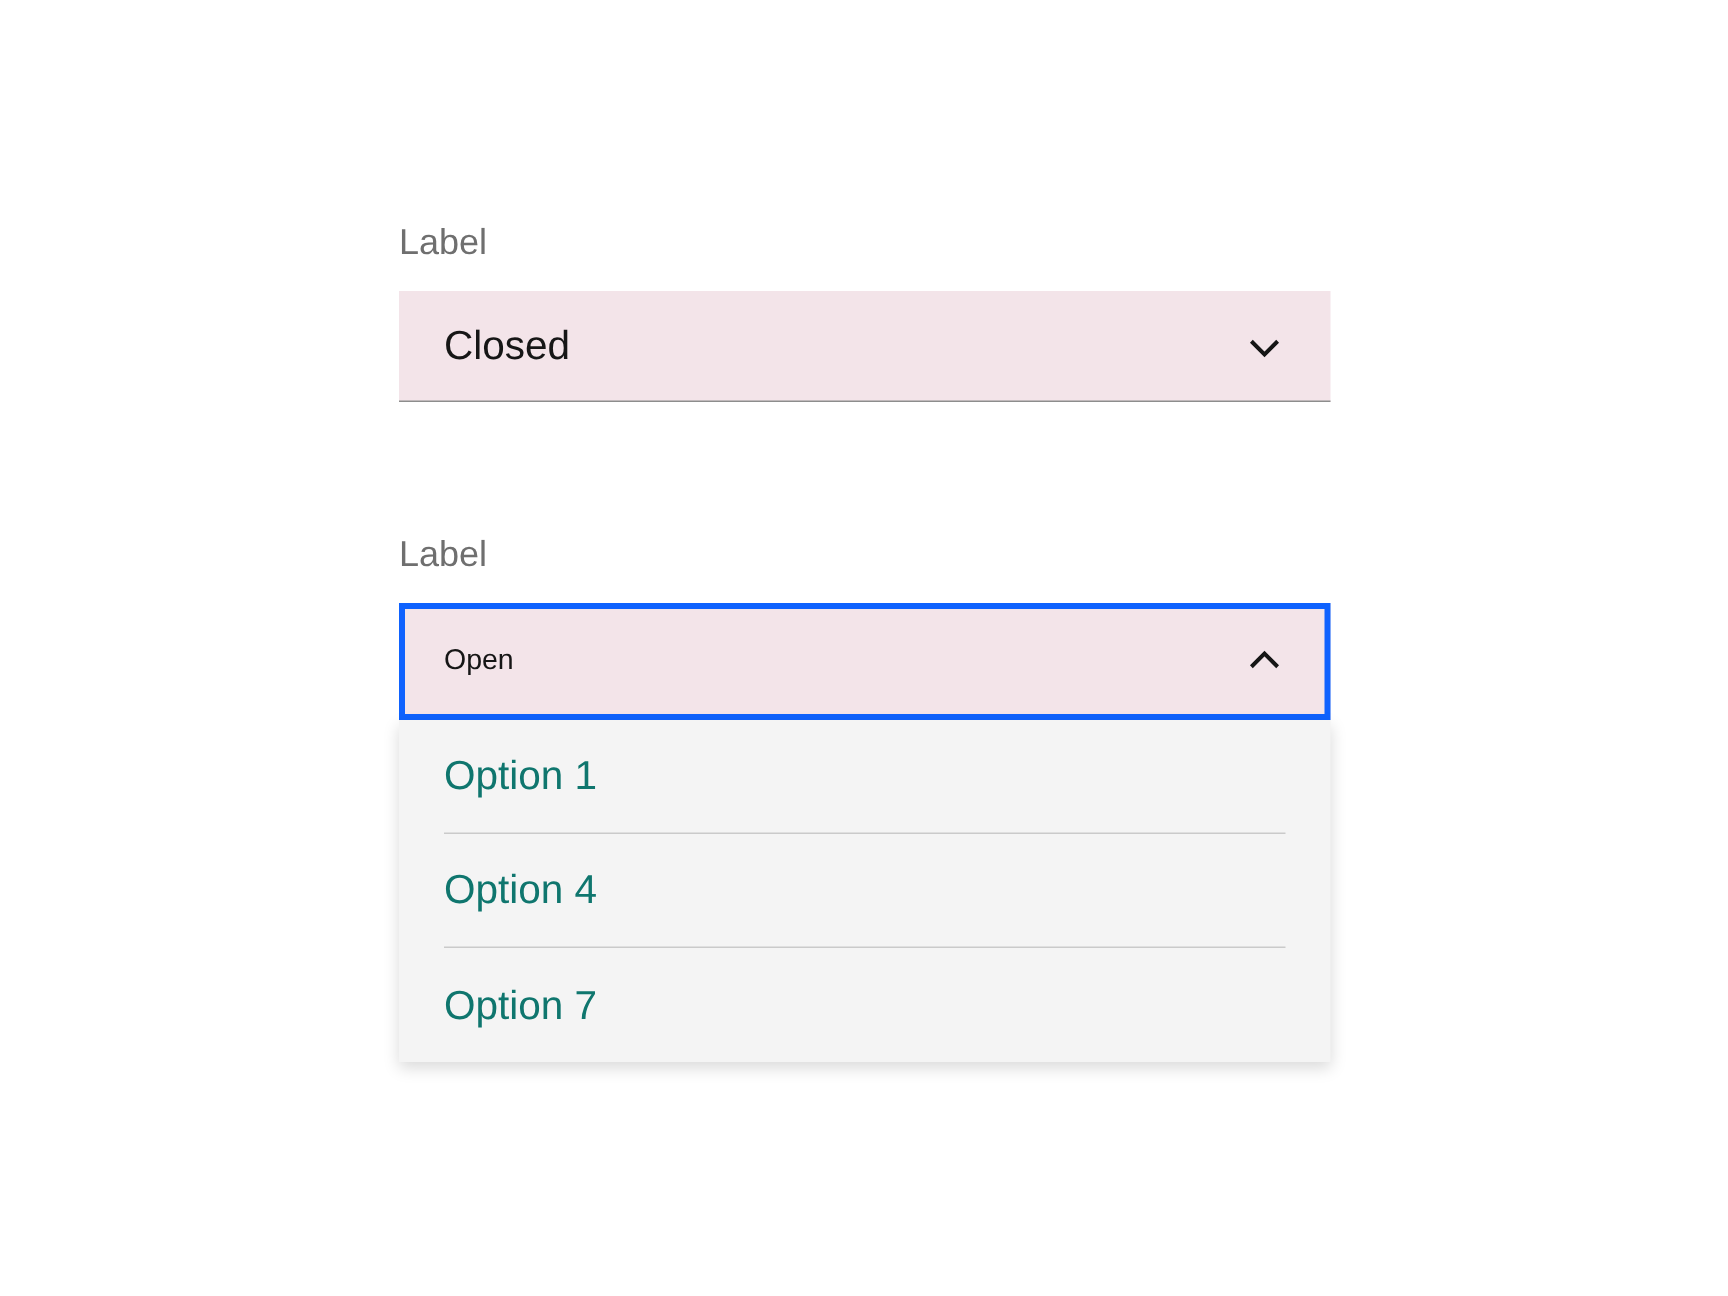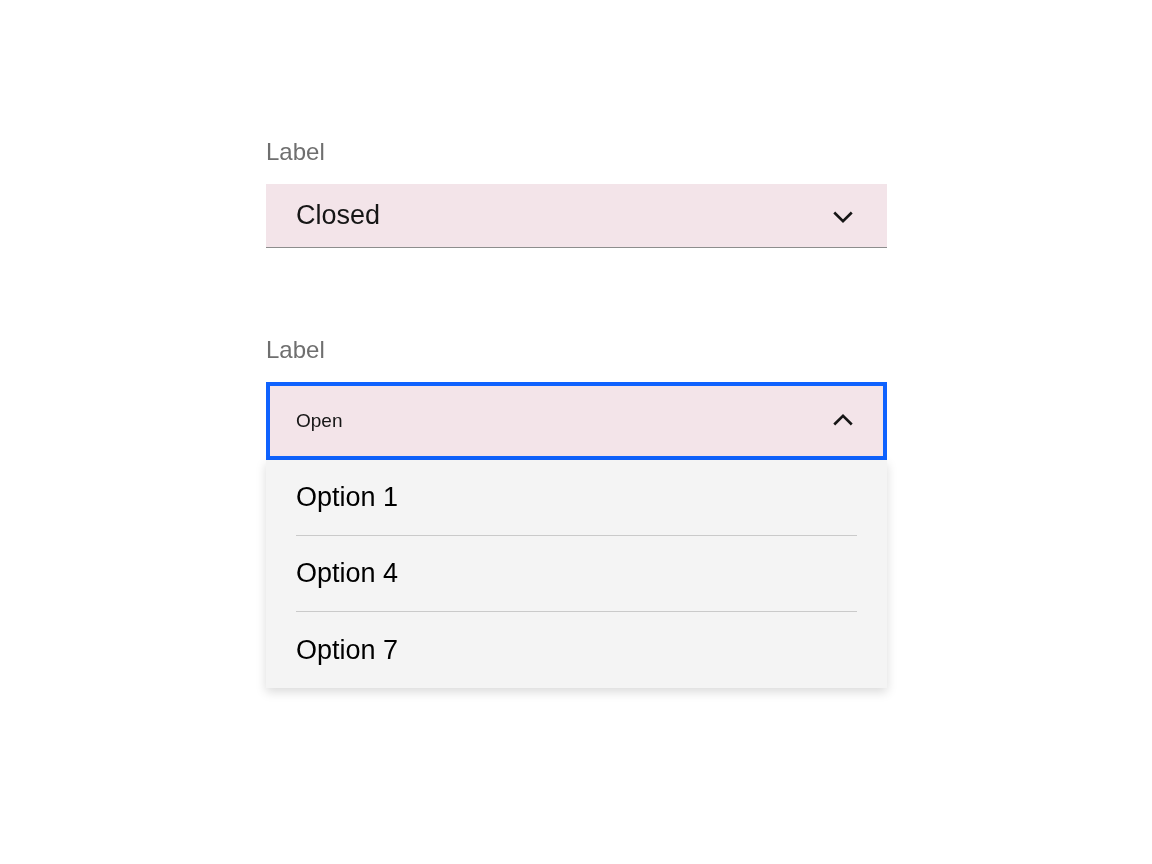--- a/index.html
+++ b/index.html
@@ -10,36 +10,36 @@
     body {
       font-family: -apple-system, BlinkMacSystemFont, "Segoe UI", "Helvetica Neue", Arial, sans-serif;
       background: #ffffff;
       width: 1152px;
       height: 864px;
       position: relative;
     }
     .container {
       position: absolute;
       left: 266px;
-      top: 138px;
+      top: 148px;
       width: 621px;
     }
     .field-group {
       margin-bottom: 88px;
     }
     .label {
       font-size: 24px;
       color: #6f6f6f;
       margin-bottom: 18px;
       font-weight: 400;
     }
     .dropdown-closed {
       background: #f3e4e9;
       border-bottom: 1px solid #8d8d8d;
-      height: 64px;
+      height: 74px;
       display: flex;
       align-items: center;
       justify-content: space-between;
       padding: 0 30px;
       cursor: pointer;
     }
     .dropdown-closed .value {
       font-size: 27px;
       color: #161616;
       font-weight: 400;
@@ -67,21 +67,21 @@
     .dropdown-menu {
       background: #f4f4f4;
       box-shadow: 0 4px 10px rgba(0,0,0,0.15);
       padding: 0 30px;
     }
     .option {
       height: 76px;
       display: flex;
       align-items: center;
       font-size: 27px;
-      color: #000000;
+      color: #0f766e;
       cursor: pointer;
       font-weight: 400;
     }
     .option:not(:last-child) {
       border-bottom: 1px solid #cacaca;
     }
   </style>
 </head>
 <body>
 

